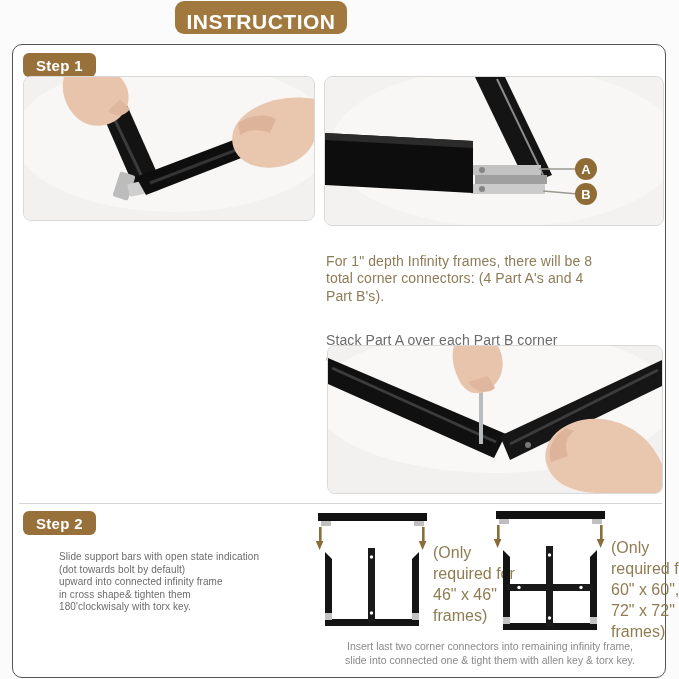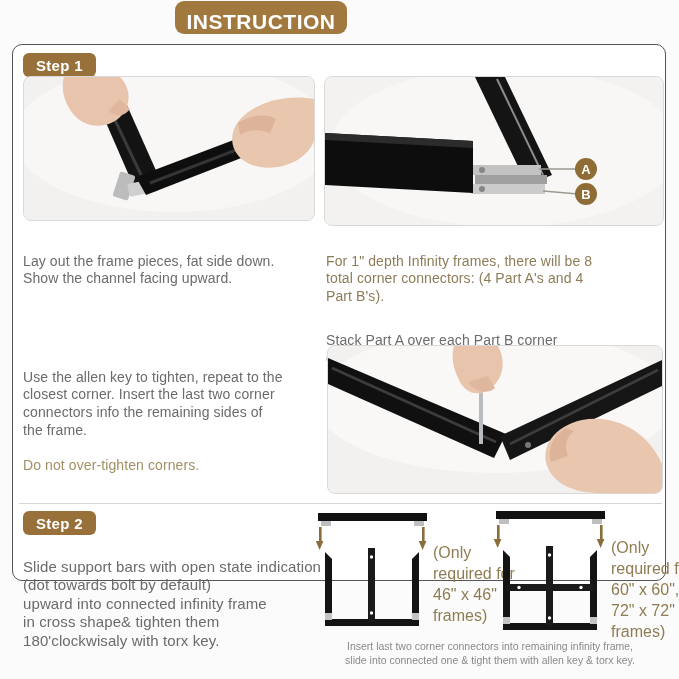--- a/index.html
+++ b/index.html
@@ -8,21 +8,21 @@
     background:#fbfbfb;
     font-family:"Liberation Sans",sans-serif;
   }
   .banner{
     position:absolute;left:175px;top:1px;width:172px;height:33px;
     background:#a1793e;border-radius:9px;
     display:flex;align-items:flex-end;justify-content:center;
     color:#fff;font-size:21px;font-weight:700;letter-spacing:.5px;
   }
   .card{
-    position:absolute;left:12px;top:44px;width:654px;height:537px;
+    position:absolute;left:12px;top:44px;width:654px;height:634px;
     background:#fff;border:1.5px solid #555;border-radius:10px;
     box-sizing:border-box;
   }
   .badge{
     position:absolute;height:24px;padding:0 13px;
     background:#97703a;border-radius:6px;
     display:flex;align-items:center;justify-content:center;
     color:#fff;font-size:15px;font-weight:600;letter-spacing:.3px;
   }
   .photo{
@@ -30,21 +30,21 @@
     overflow:hidden;background:#f2f1ef;
   }
   .photo svg{display:block;}
   .txt{
     position:absolute;font-size:14px;line-height:1.26;letter-spacing:.1px;
     color:#6b6b6b;white-space:pre-line;
   }
   .txt .para{margin:0 0 9px 0;white-space:pre-line;}
   .accent{color:#8d7c58;}
   .warn{color:#a29065;}
-  .s2txt{font-size:15px;line-height:1.24;}
+  .s2txt{font-size:10px;line-height:1.24;margin-left:36px;}
   .circle-label{
     position:absolute;width:22px;height:22px;border-radius:50%;
     background:#8f6b35;color:#fff;font-size:13px;font-weight:700;
     display:flex;align-items:center;justify-content:center;
   }
   .divider{position:absolute;left:6px;top:458px;width:643px;height:1px;background:#d5d5d5;}
   .note{
     position:absolute;font-size:16px;line-height:1.32;color:#8f7c52;
     white-space:pre;
   }
@@ -120,39 +120,30 @@
     </svg>
     <div class="circle-label" style="left:250px;top:81px;">
       <span>A</span>
     </div>
     <div class="circle-label" style="left:250px;top:106px;">
       <span>B</span>
     </div>
   </div>
 
   <div class="txt" style="left:10px;top:190px;width:298px;">
-    <p class="para">Lay out the frame pieces, fat side down.
-Show the channel facing upward.</p>
   </div>
 
   <div class="txt" style="left:313px;top:190px;width:338px;">
     <p class="para accent">For 1" depth Infinity frames, there will be 8
 total corner connectors: (4 Part A's and 4
 Part B's).</p>
     <p class="para">Stack Part A over each Part B corner
 connector before joining the sides of the frame.</p>
   </div>
 
-  <div class="txt" style="left:10px;top:306px;width:305px;">
-    <p class="para" style="margin:0;">Use the allen key to tighten, repeat to the
-closest corner. Insert the last two corner
-connectors info the remaining sides of
-the frame.</p>
-    <p class="para warn" style="margin:0;">Do not over-tighten corners.</p>
-  </div>
 
   <div class="photo" style="left:314px;top:300px;width:334px;height:147px;">
     <svg viewBox="0 0 334 147" width="334" height="147">
       <rect width="334" height="147" fill="#f2f1ef"></rect>
       <ellipse cx="167" cy="55" rx="180" ry="72" fill="#f9f8f6"></ellipse>
       <g>
         <polygon points="0,12 178,88 166,112 0,38" fill="#101010"></polygon>
         <line x1="4" y1="22" x2="168" y2="96" stroke="#3c3c3c" stroke-width="3"></line>
       </g>
       <g>

